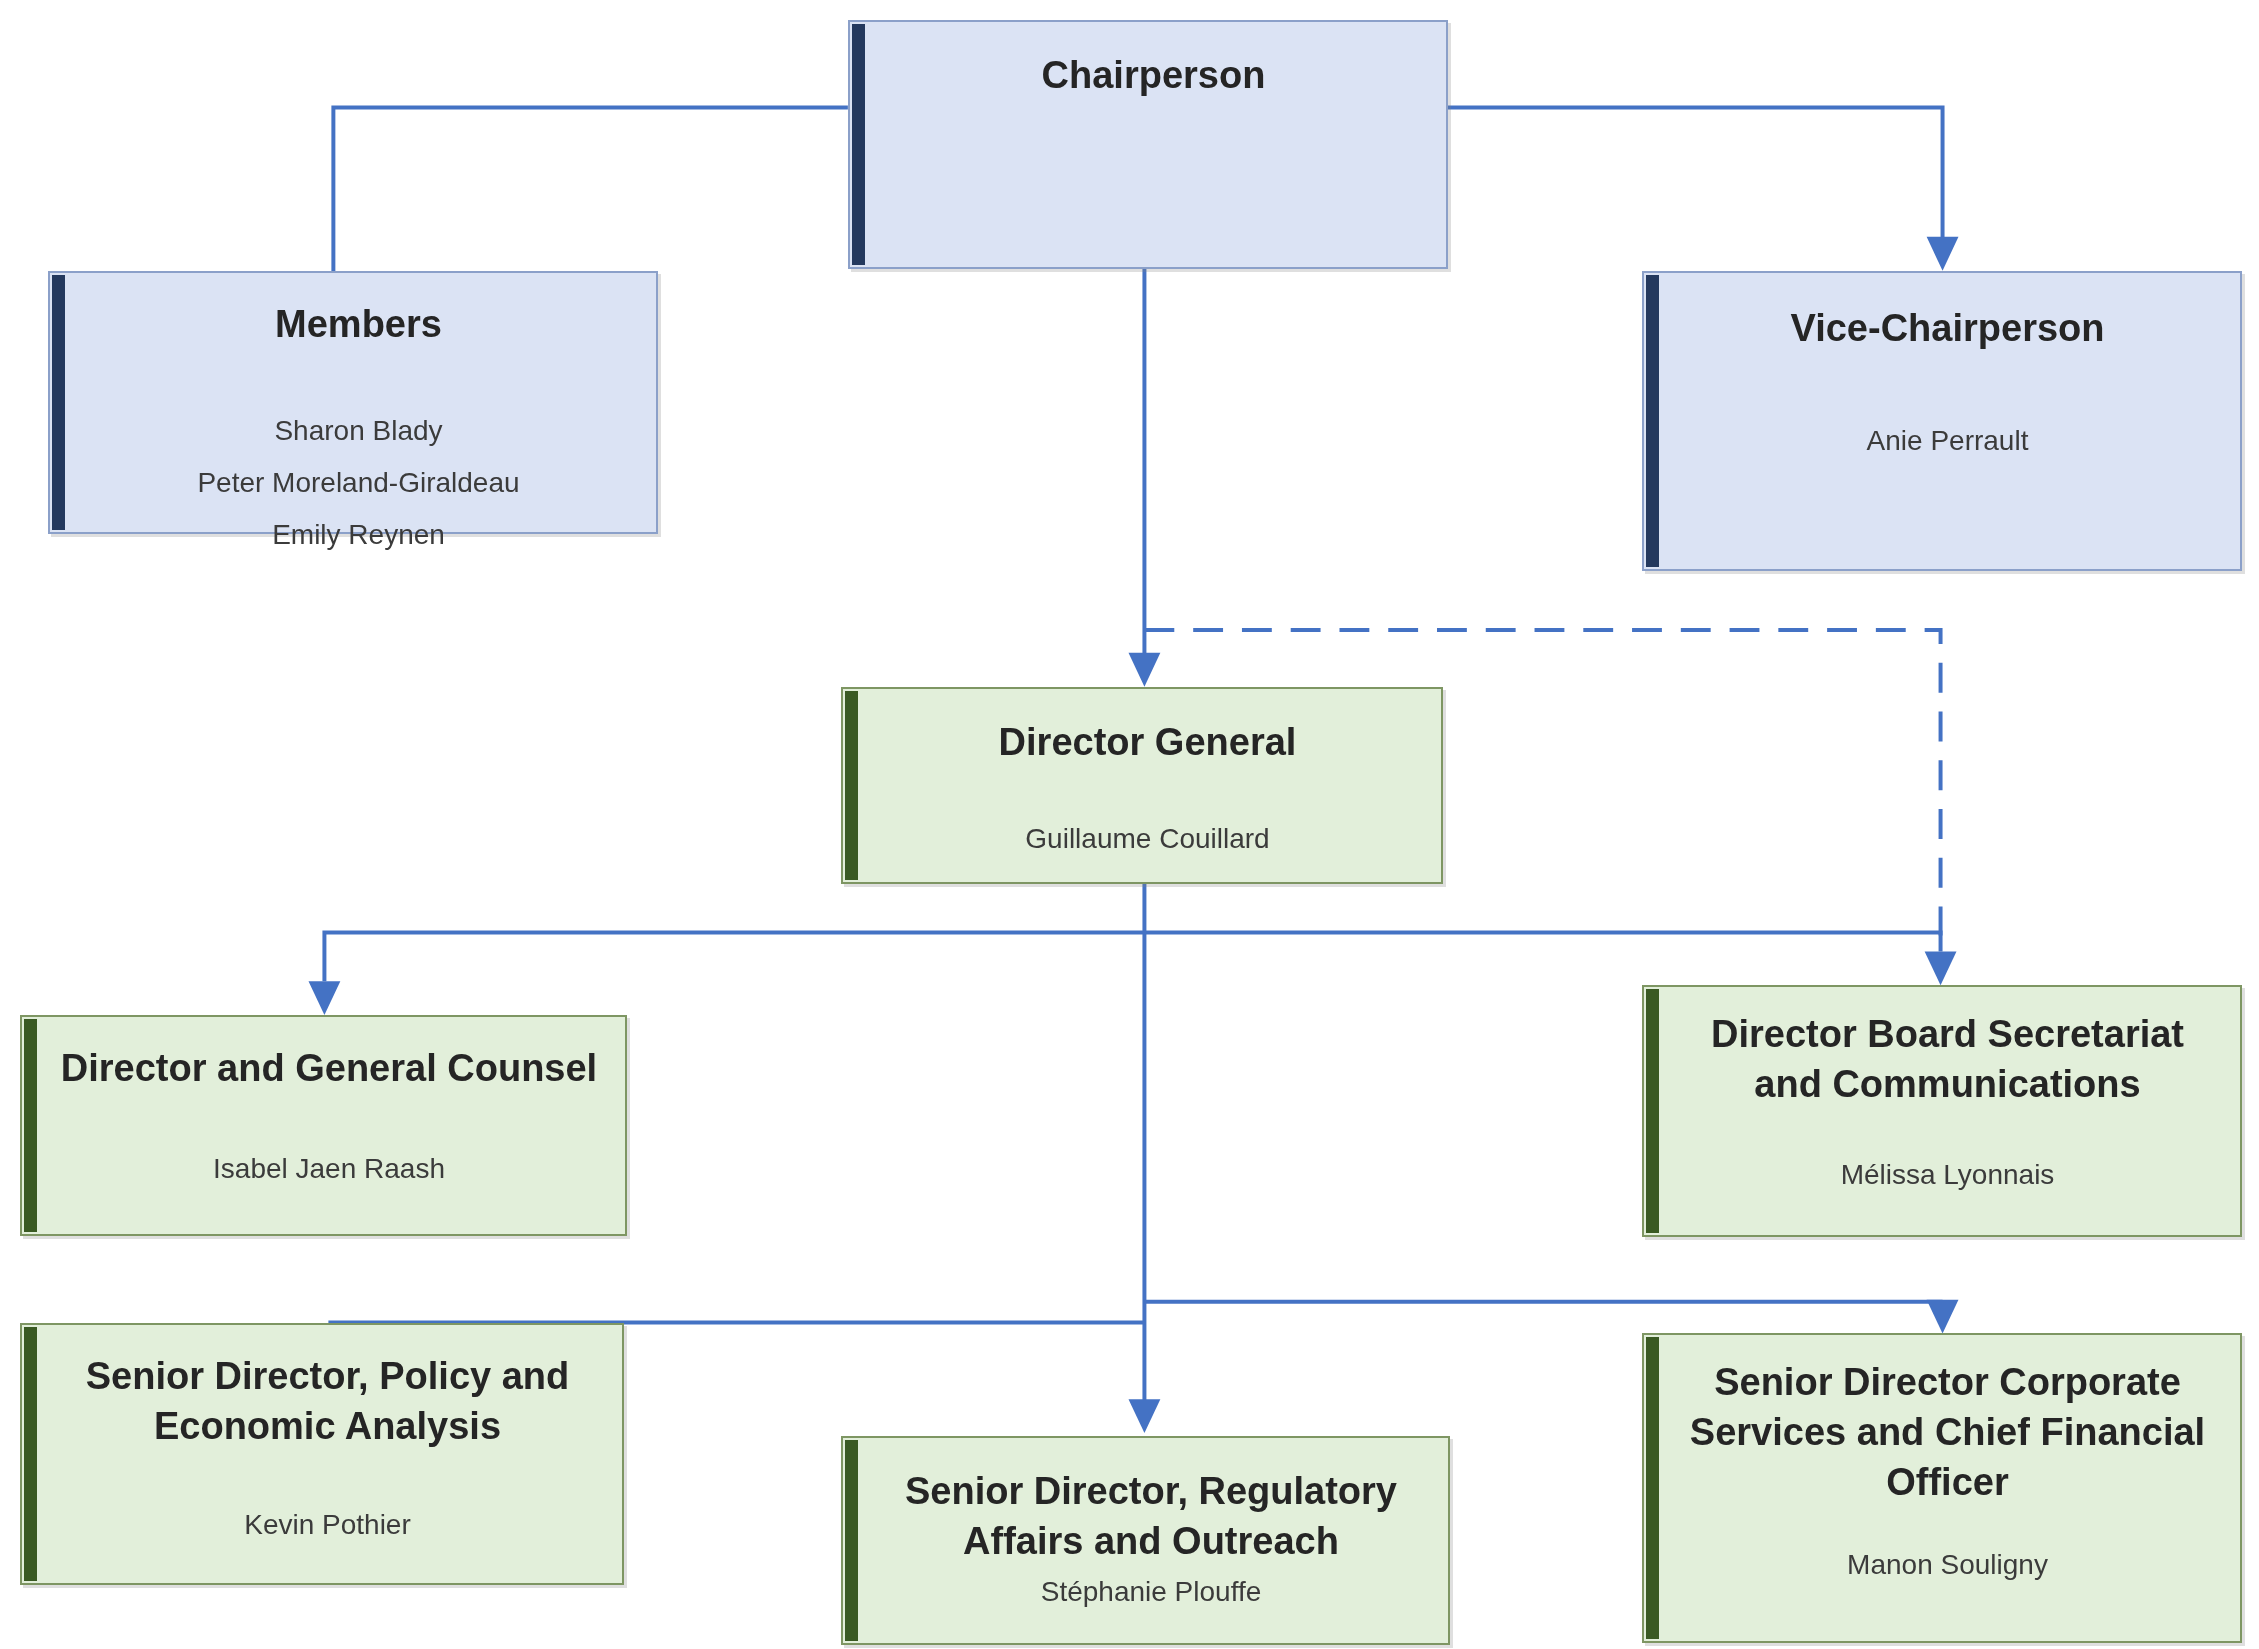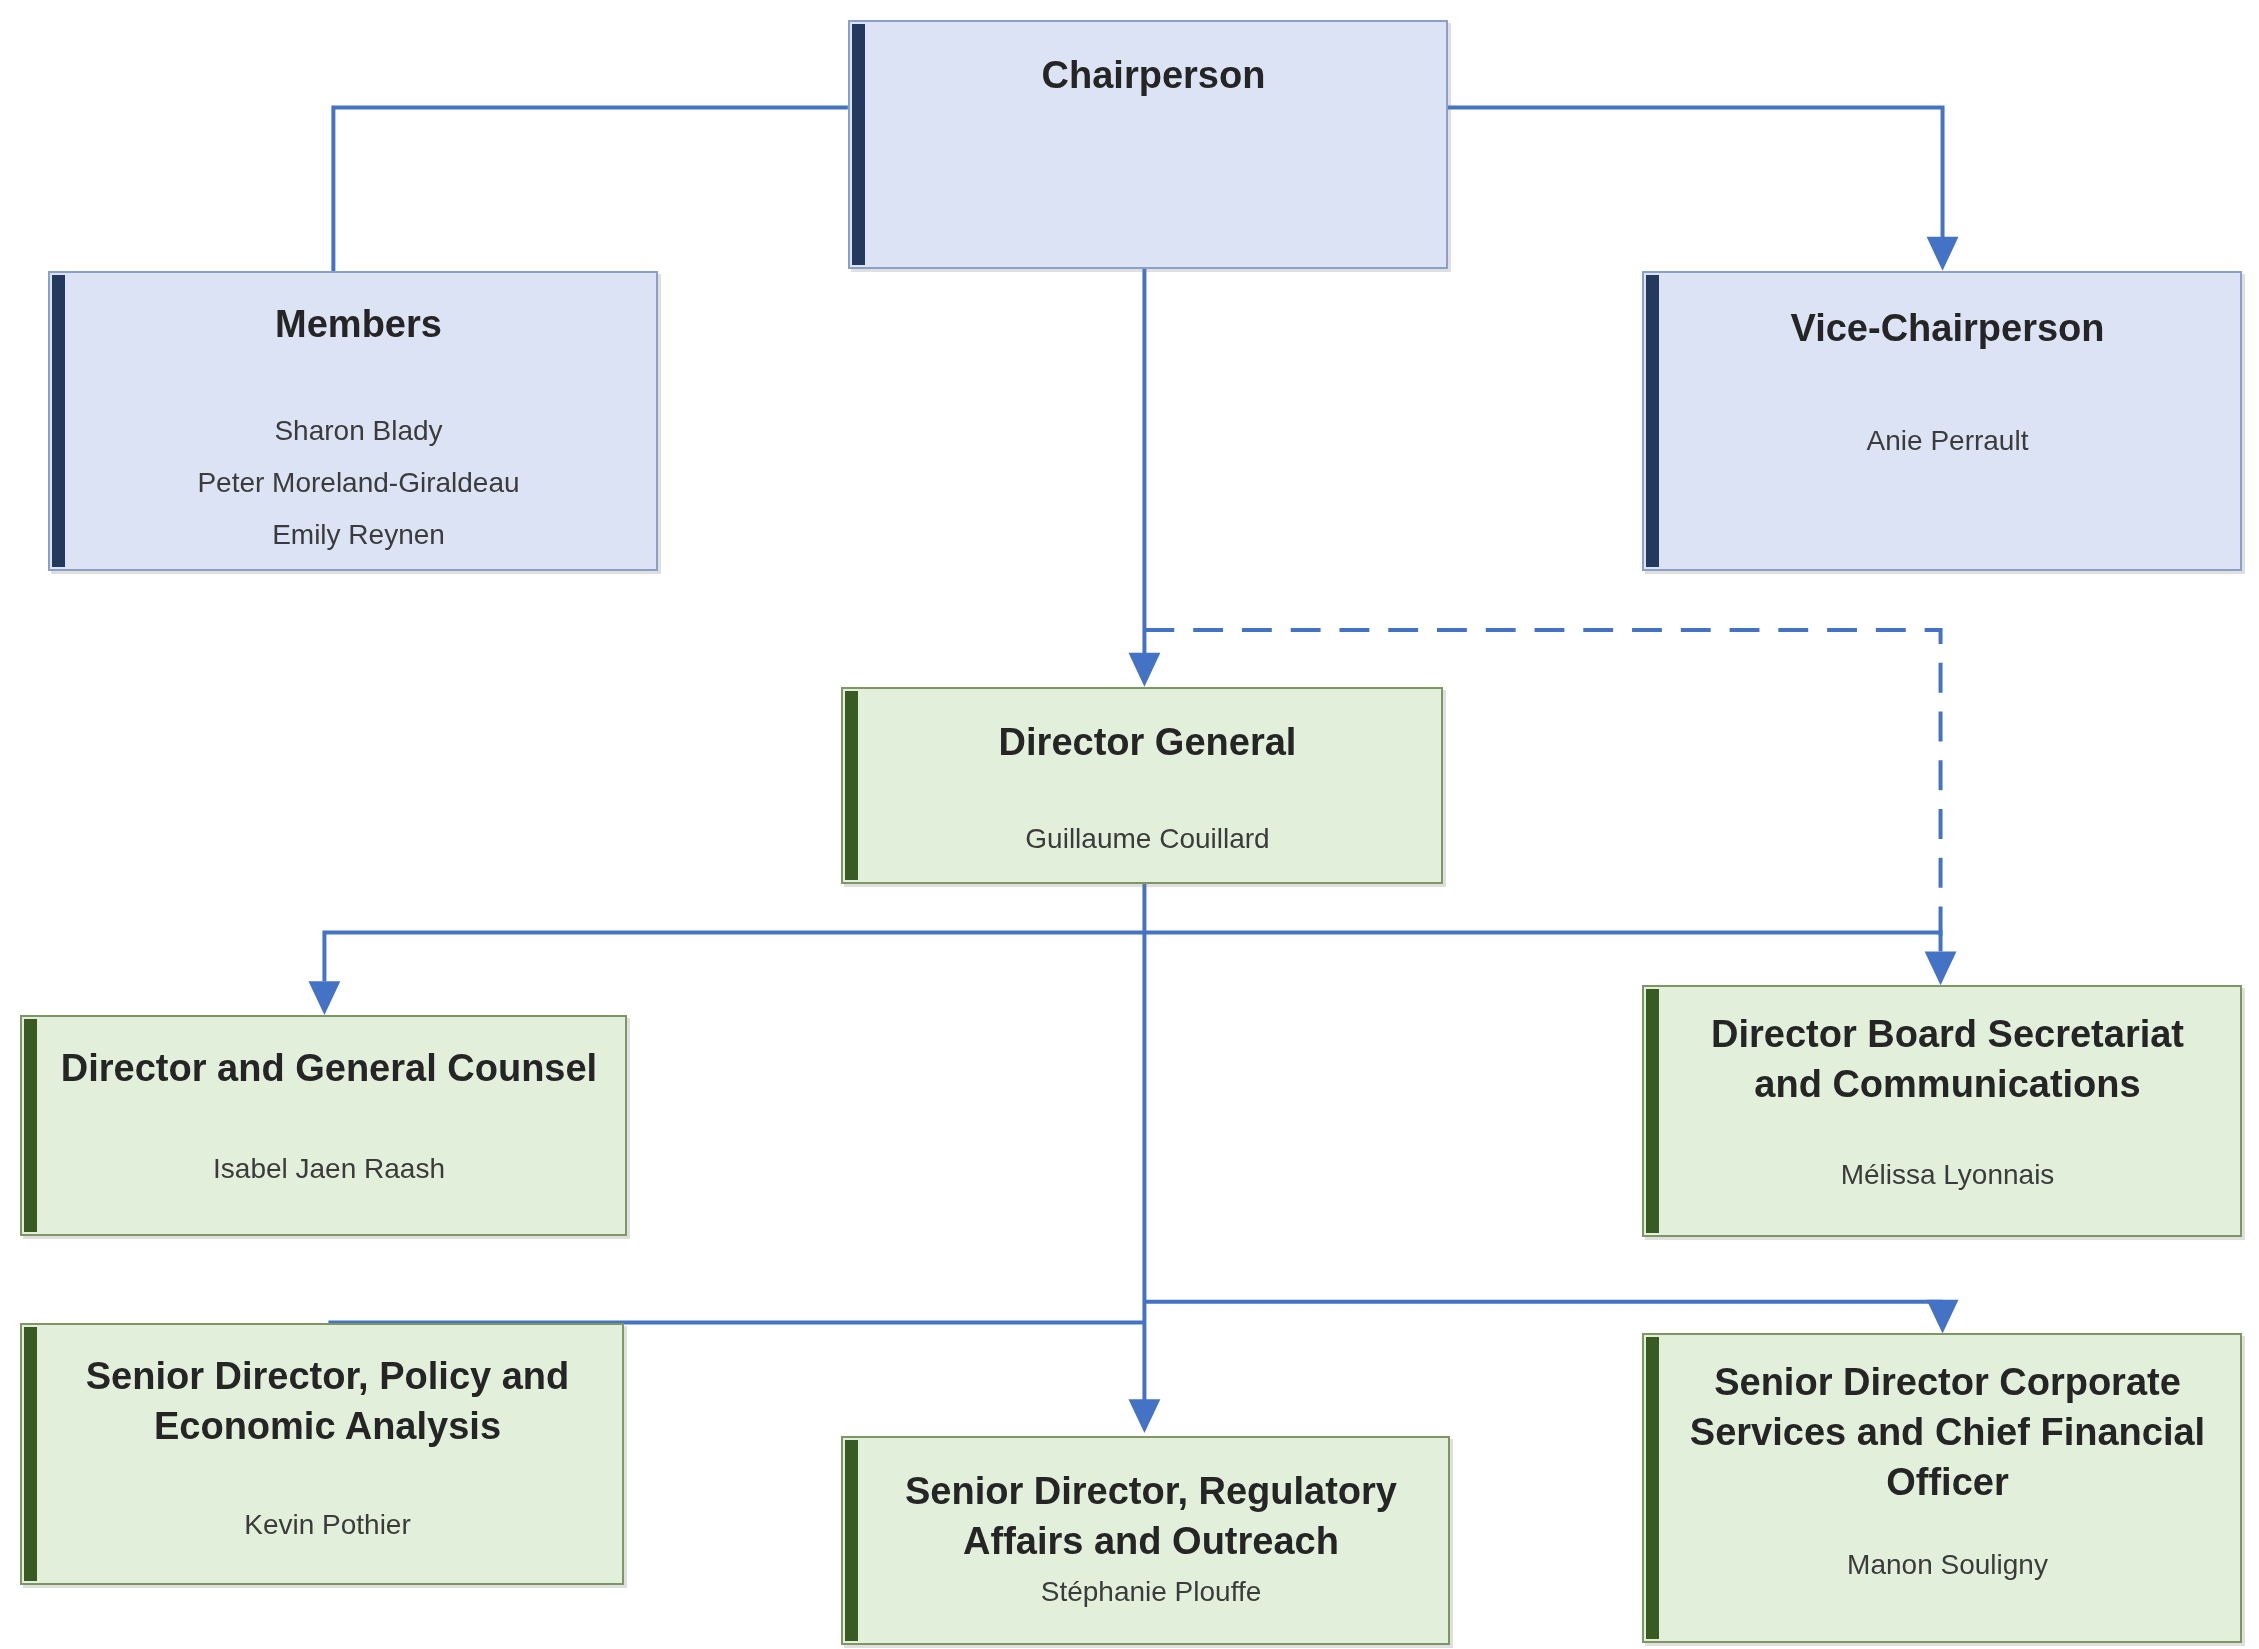--- a/index.html
+++ b/index.html
@@ -36,21 +36,21 @@
     color:#252525;
   }
   .name{
     font-size:28px;
     line-height:52px;
     color:#3b3b3b;
   }
 
   
   .pos-chairperson{left:848px;top:20px;width:600px;height:249px;}
-  .pos-members{left:48px;top:271px;width:610px;height:300px;}
+  .pos-members{left:48px;top:271px;width:610px;height:263px;}
   .pos-vice{left:1642px;top:271px;width:600px;height:300px;}
   .pos-dg{left:841px;top:687px;width:602px;height:197px;}
   .pos-counsel{left:20px;top:1015px;width:607px;height:221px;}
   .pos-boardsec{left:1642px;top:985px;width:600px;height:252px;}
   .pos-policy{left:20px;top:1323px;width:604px;height:262px;}
   .pos-regulatory{left:841px;top:1436px;width:609px;height:209px;}
   .pos-corporate{left:1642px;top:1333px;width:600px;height:310px;}
 
   
   .pos-chairperson .content{padding-top:28px;}

